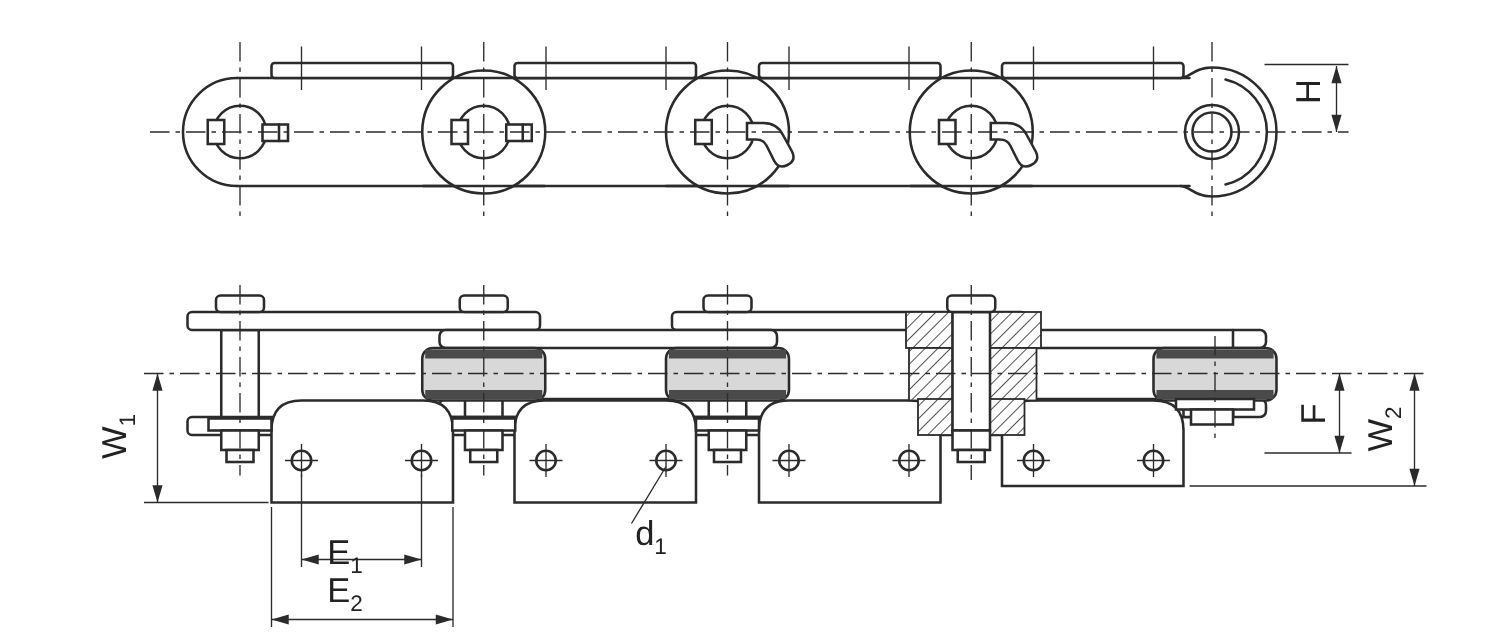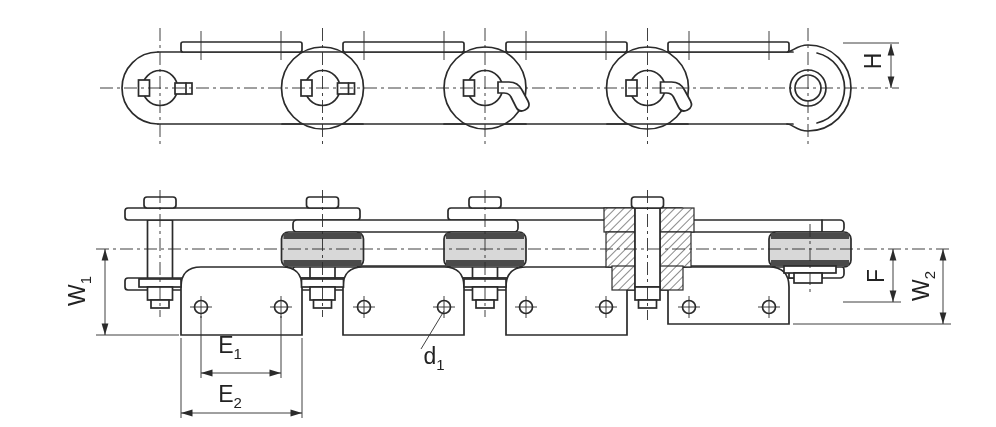--- a/index.html
+++ b/index.html
@@ -271,19 +271,19 @@
       <line class="t" x1="793" y1="324" x2="951" y2="324"></line>
       <line class="t" x1="943" y1="249" x2="943" y2="324"></line>
       <polygon class="ar" points="943,249 939.6,260.5 946.4,260.5"></polygon>
       <polygon class="ar" points="943,324 939.6,312.5 946.4,312.5"></polygon>
     </g>
   </g>
 </svg>
 
 <div class="dim-label rot" style="left:875px;top:61px"><span>H</span><span class="sub"></span></div>
 <div class="dim-label rot" style="left:79px;top:291px"><span>W</span><span class="sub">1</span></div>
-<div class="dim-label" style="left:230px;top:347px"><span>E</span><span class="sub">1</span></div>
+<div class="dim-label" style="left:230px;top:371px"><span>E</span><span class="sub">1</span></div>
 <div class="dim-label" style="left:230px;top:396px"><span>E</span><span class="sub">2</span></div>
 <div class="dim-label" style="left:434px;top:358px"><span>d</span><span class="sub">1</span></div>
 <div class="dim-label rot" style="left:878px;top:276px"><span>F</span><span class="sub"></span></div>
 <div class="dim-label rot" style="left:923px;top:286px"><span>W</span><span class="sub">2</span></div>
 
 </div>
 
 </body></html>

